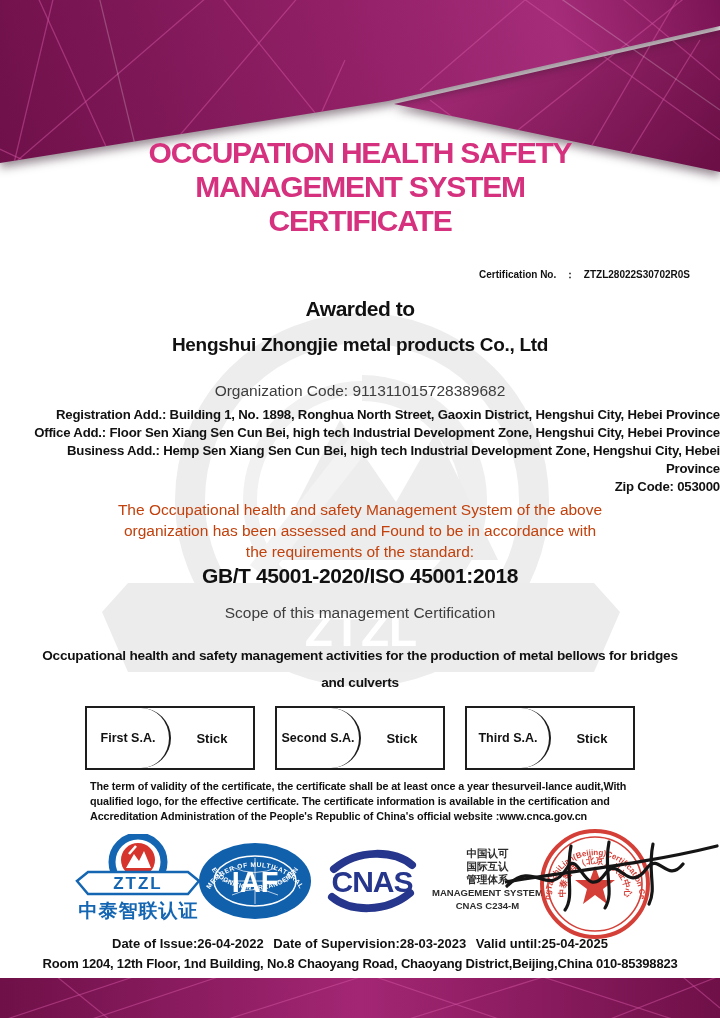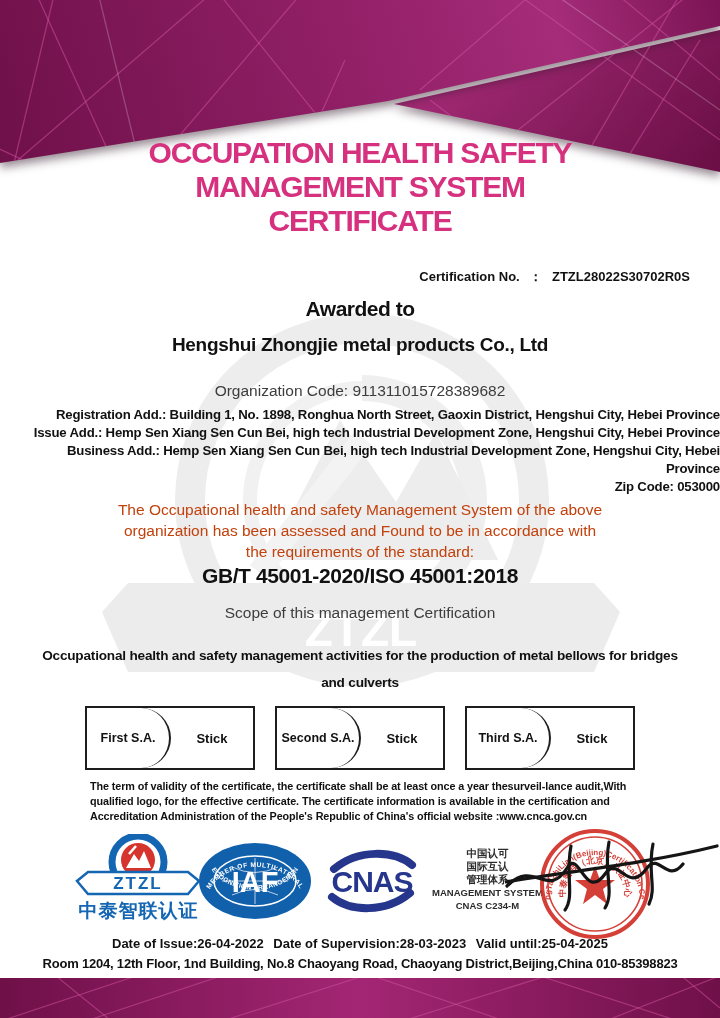--- a/index.html
+++ b/index.html
@@ -7,21 +7,21 @@
         font-family:"Liberation Sans","DejaVu Sans",sans-serif;color:#111;}
   .abs{position:absolute;left:0;width:720px;}
   .ctr{text-align:center;}
   
   .wm{position:absolute;inset:0;z-index:0;}
   
   .hdr{position:absolute;top:0;left:0;z-index:2;}
   .ftr{position:absolute;bottom:0;left:0;z-index:2;}
   .content{position:absolute;inset:0;z-index:3;}
   .title{top:136px;font-weight:700;font-size:30px;line-height:34px;letter-spacing:-1.2px;color:#d6317e;}
-  .certno{top:268px;text-align:right;padding-right:30px;width:690px;font-size:13px;font-weight:700;}
+  .certno{top:268px;text-align:right;padding-right:30px;width:690px;font-size:10px;font-weight:700;}
   .certno .sep{margin:0 6px;}
   .awarded{top:297px;font-size:21px;font-weight:700;letter-spacing:-0.5px;}
   .company{top:334px;font-size:19px;font-weight:700;letter-spacing:-0.3px;}
   .orgcode{top:382px;font-size:15.5px;font-weight:400;color:#3d3d3d;}
   .addr{top:406px;font-size:13.2px;font-weight:700;line-height:18px;letter-spacing:-0.2px;white-space:nowrap;text-align:right;}
   .stmt{top:499px;font-size:15.5px;font-weight:400;color:#c2410c;line-height:21px;}
   .standard{top:564px;font-size:21px;font-weight:700;letter-spacing:-0.4px;}
   .scopelbl{top:604px;font-size:15.5px;font-weight:400;color:#3d3d3d;}
   .scope{top:642px;font-size:13.6px;font-weight:700;line-height:27px;white-space:nowrap;letter-spacing:-0.2px;}
   .audit{top:706px;left:85px;width:550px;display:flex;gap:20px;position:absolute;}
@@ -136,21 +136,21 @@
       <span class="sep">：</span>
       <span>ZTZL28022S30702R0S</span>
     </div>
 
     <div class="abs ctr awarded">Awarded to</div>
     <div class="abs ctr company">Hengshui Zhongjie metal products Co., Ltd</div>
     <div class="abs ctr orgcode">Organization Code: 911311015728389682</div>
 
     <div class="abs ctr addr">
       <div>Registration Add.: Building 1, No. 1898, Ronghua North Street, Gaoxin District, Hengshui City, Hebei Province</div>
-      <div>Issue Add.: Hemp Sen Xiang Sen Cun Bei, high tech Industrial Development Zone, Hengshui City, Hebei Province</div>
+      <div>Office Add.: Floor Sen Xiang Sen Cun Bei, high tech Industrial Development Zone, Hengshui City, Hebei Province</div>
       <div>Business Add.: Hemp Sen Xiang Sen Cun Bei, high tech Industrial Development Zone, Hengshui City, Hebei</div>
       <div>Province</div>
       <div>Zip Code: 053000</div>
     </div>
 
     <div class="abs ctr stmt">
       <div>The Occupational health and safety Management System of the above</div>
       <div>organization has been assessed and Found to be in accordance with</div>
       <div>the requirements of the standard:</div>
     </div>

